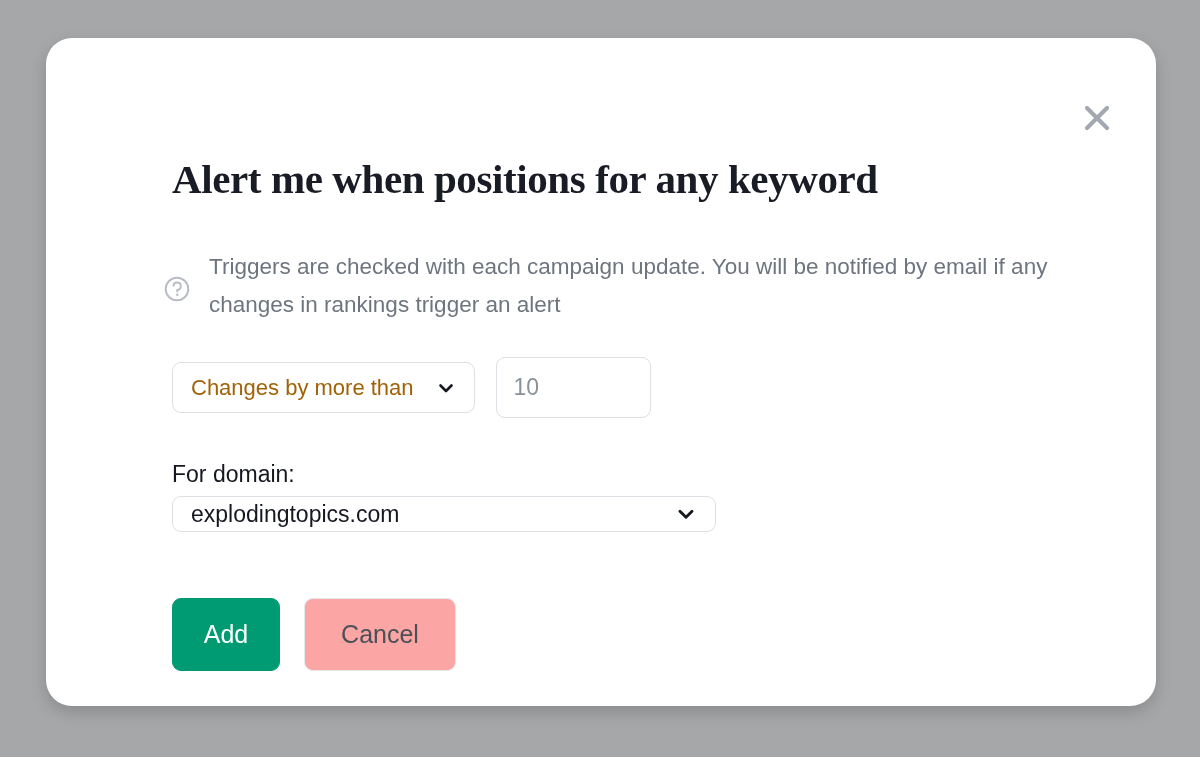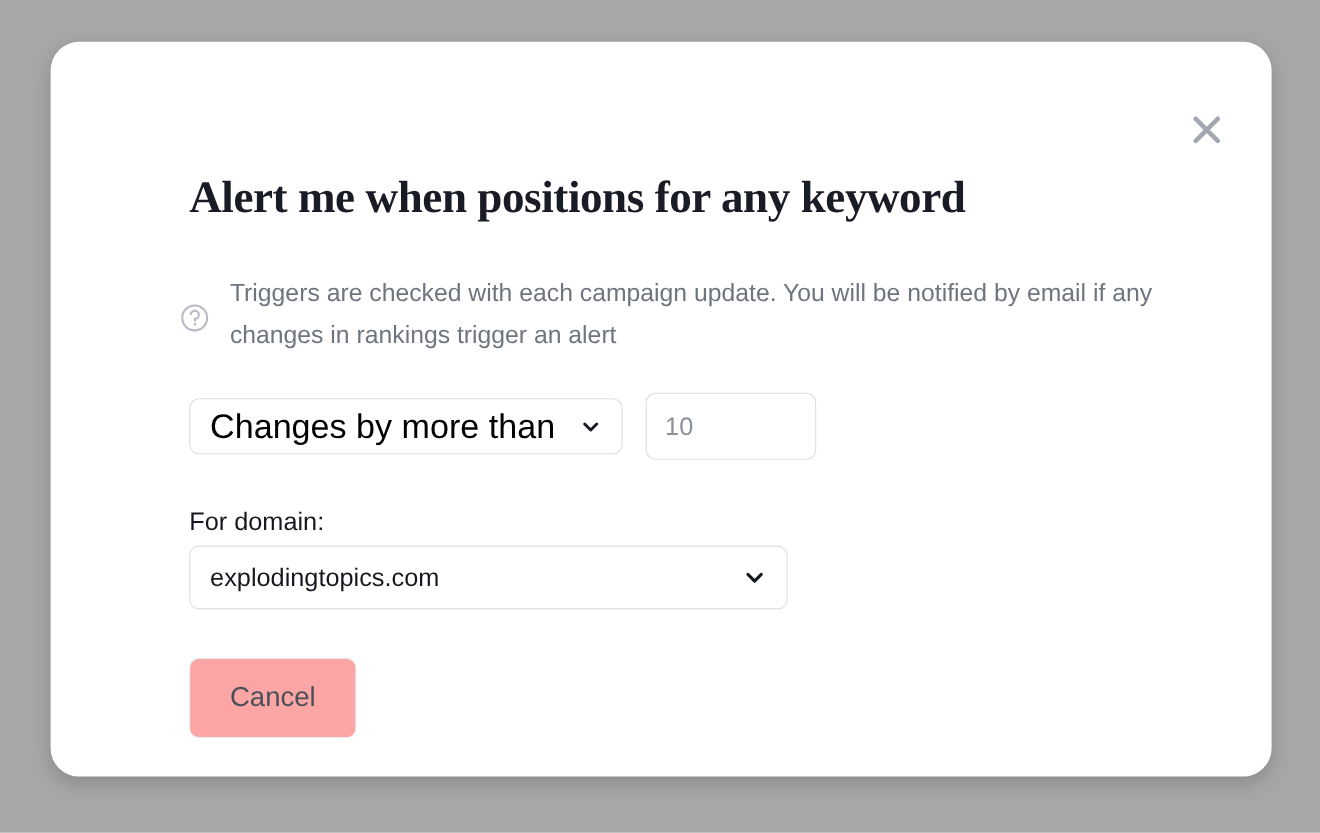--- a/index.html
+++ b/index.html
@@ -104,22 +104,22 @@
     background: #ffffff;
     border: 1px solid #dcdfe3;
     border-radius: 9px;
     box-sizing: border-box;
     cursor: pointer;
   }
   .select-condition {
     padding: 0 18px 0 18px;
   }
   .select-condition .select-label {
-    font-size: 31px;
-    color: #000000;
+    font-size: 22px;
+    color: #a16207;
     white-space: nowrap;
   }
   .select-condition .chevron {
     margin-left: 22px;
     display: flex;
     align-items: center;
   }
 
   .number-input {
     width: 155px;
@@ -145,21 +145,21 @@
     top: 423px;
     font-size: 23px;
     color: #15181f;
   }
 
   .domain-select {
     position: absolute;
     left: 126px;
     top: 458px;
     width: 544px;
-    height: 58px;
+    height: 36px;
     padding: 0 18px;
     justify-content: space-between;
     gap: 27px;
   }
   .domain-select .select-label {
     font-size: 23px;
     color: #15181f;
   }
   .domain-select .chevron {
     display: flex;
@@ -244,17 +244,18 @@
     <div class="select-box domain-select">
       <span class="select-label">explodingtopics.com</span>
       <span class="chevron">
         <svg width="22" height="22" viewBox="0 0 20 20">
           <path d="M4.5 7.5 L10 13 L15.5 7.5" fill="none" stroke="#15181f" stroke-width="2.6" stroke-linecap="round" stroke-linejoin="round"></path>
         </svg>
       </span>
     </div>
 
     <div class="actions">
+      <button class="btn btn-add">Add</button>
       <button class="btn btn-cancel">Cancel</button>
     </div>
 
   </div>
 </div>
 
 </body></html>

